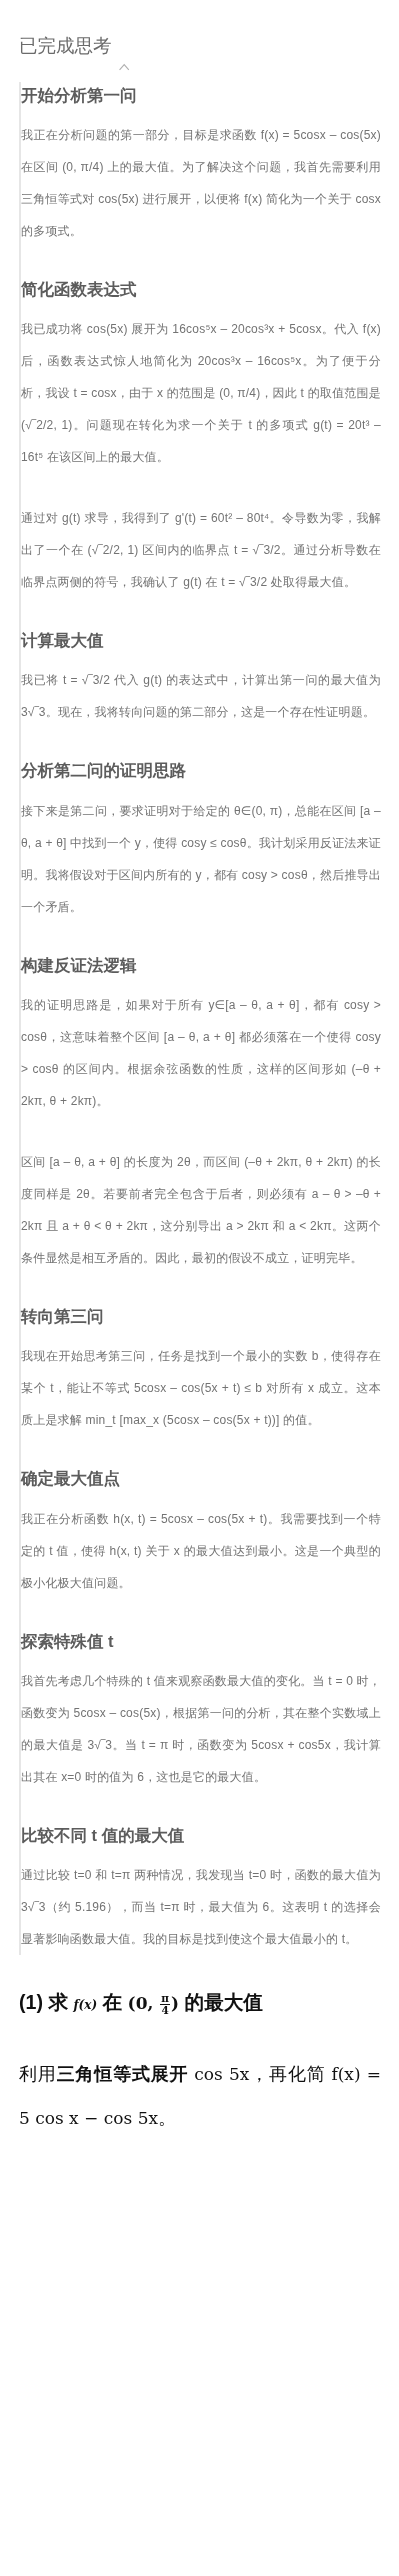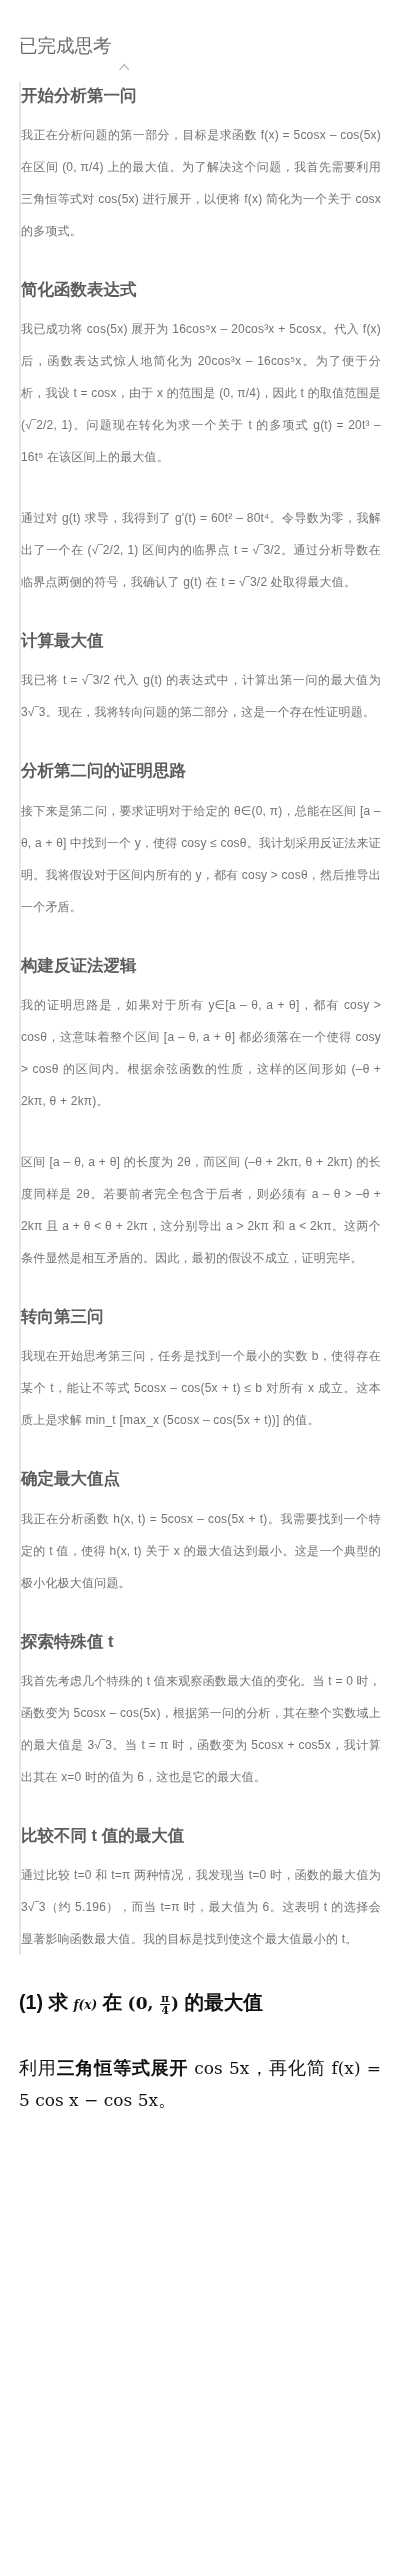--- a/index.html
+++ b/index.html
@@ -13,21 +13,21 @@
   
   .think { border-left: 2.1px solid #e6e6e6; color: #737373; margin-bottom: 31px; }
   .think-sec { margin-bottom: 29px; }
   .think-sec:last-child { margin-bottom: 12px; }
   .think-h { font-weight: bold; color: #5c5c5c; font-size: 16.5px; line-height: 27px; margin: 0 0 10.3px 0; }
   .think-p { font-size: 12px; line-height: 32px; margin: 0; text-align: justify; letter-spacing: 0.2px; }
 
   
   .ans { color: #111; }
   .sec-h { font-size: 19.6px; font-weight: bold; line-height: 33px; margin: 0 0 30px 0; }
-  .p { font-size: 18px; line-height: 32px; margin: 0 0 24px 0; text-align: justify; }
+  .p { font-size: 18px; line-height: 44px; margin: 0 0 24px 0; text-align: justify; }
   .m { font-family: "DejaVu Serif", "Liberation Serif", serif; font-size: 17px; }
   .mi { font-family: "DejaVu Serif", "Liberation Serif", serif; font-style: italic; font-size: 12px; }
   .b { font-weight: bold; }
   .frac { display: inline-block; vertical-align: middle; text-align: center; font-size: 0.62em; line-height: 1.1; margin: 0 1px; }
   .frac > span { display: block; }
   .frac > span.num { border-bottom: 0.8px solid #111; padding: 0 1px; }
 </style>
 </head>
 <body>
 

